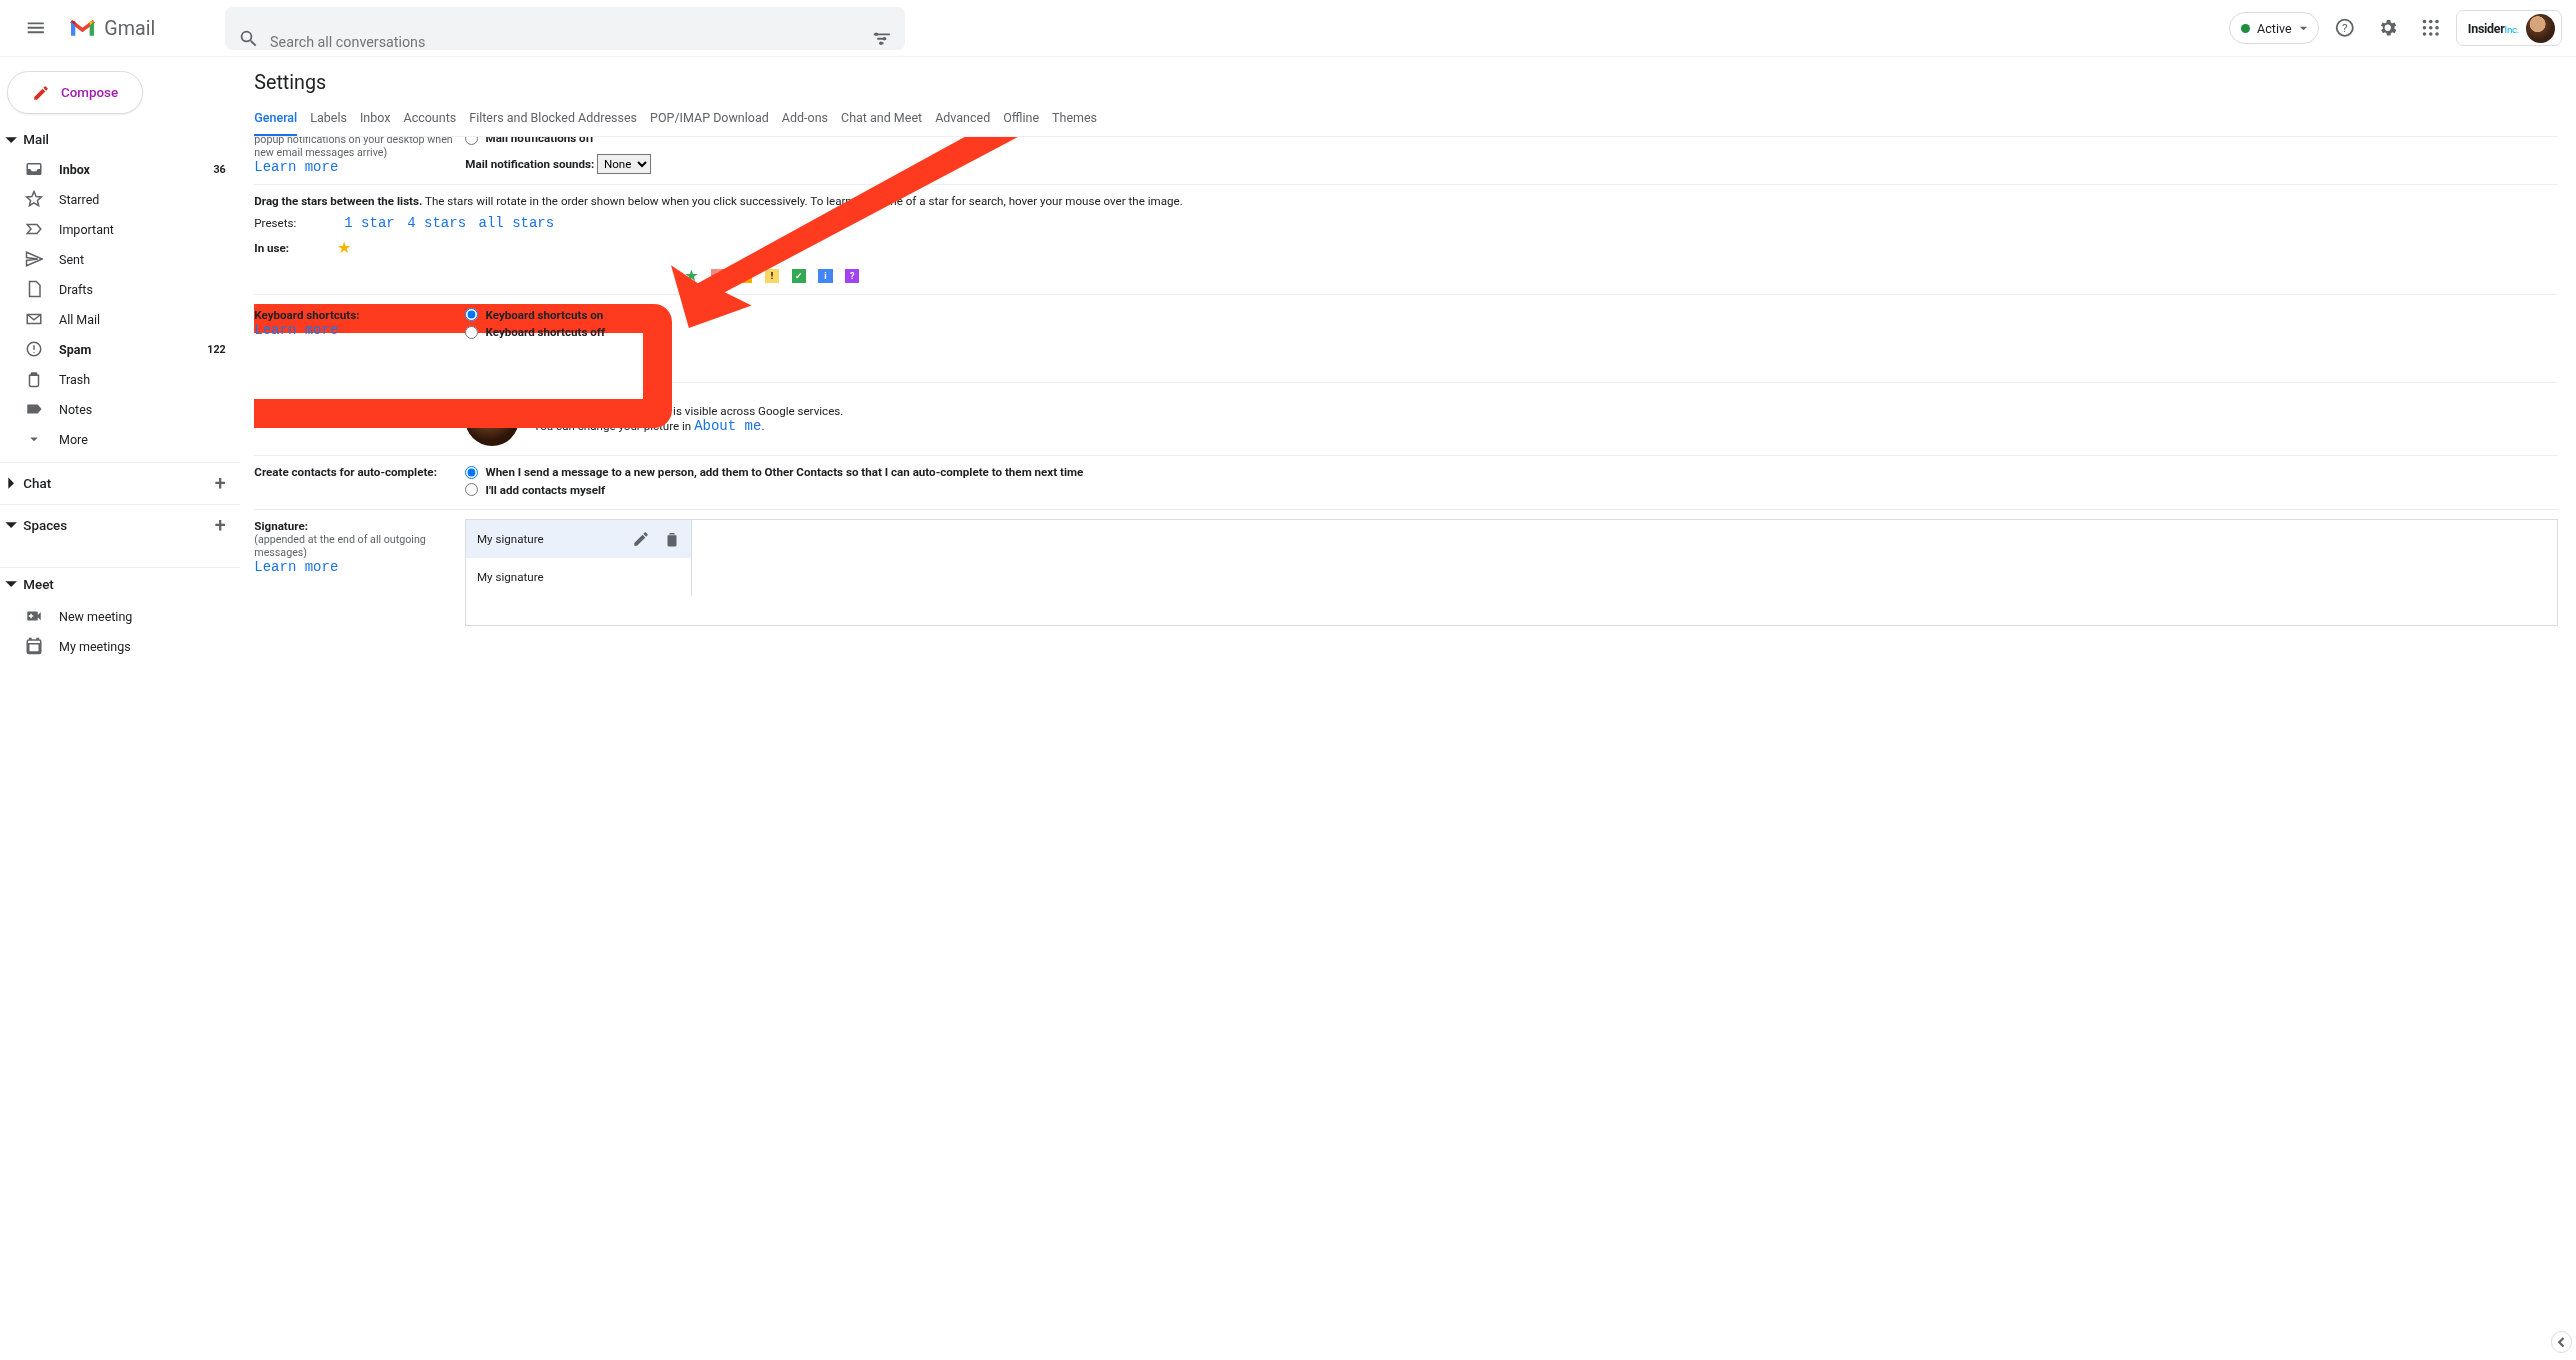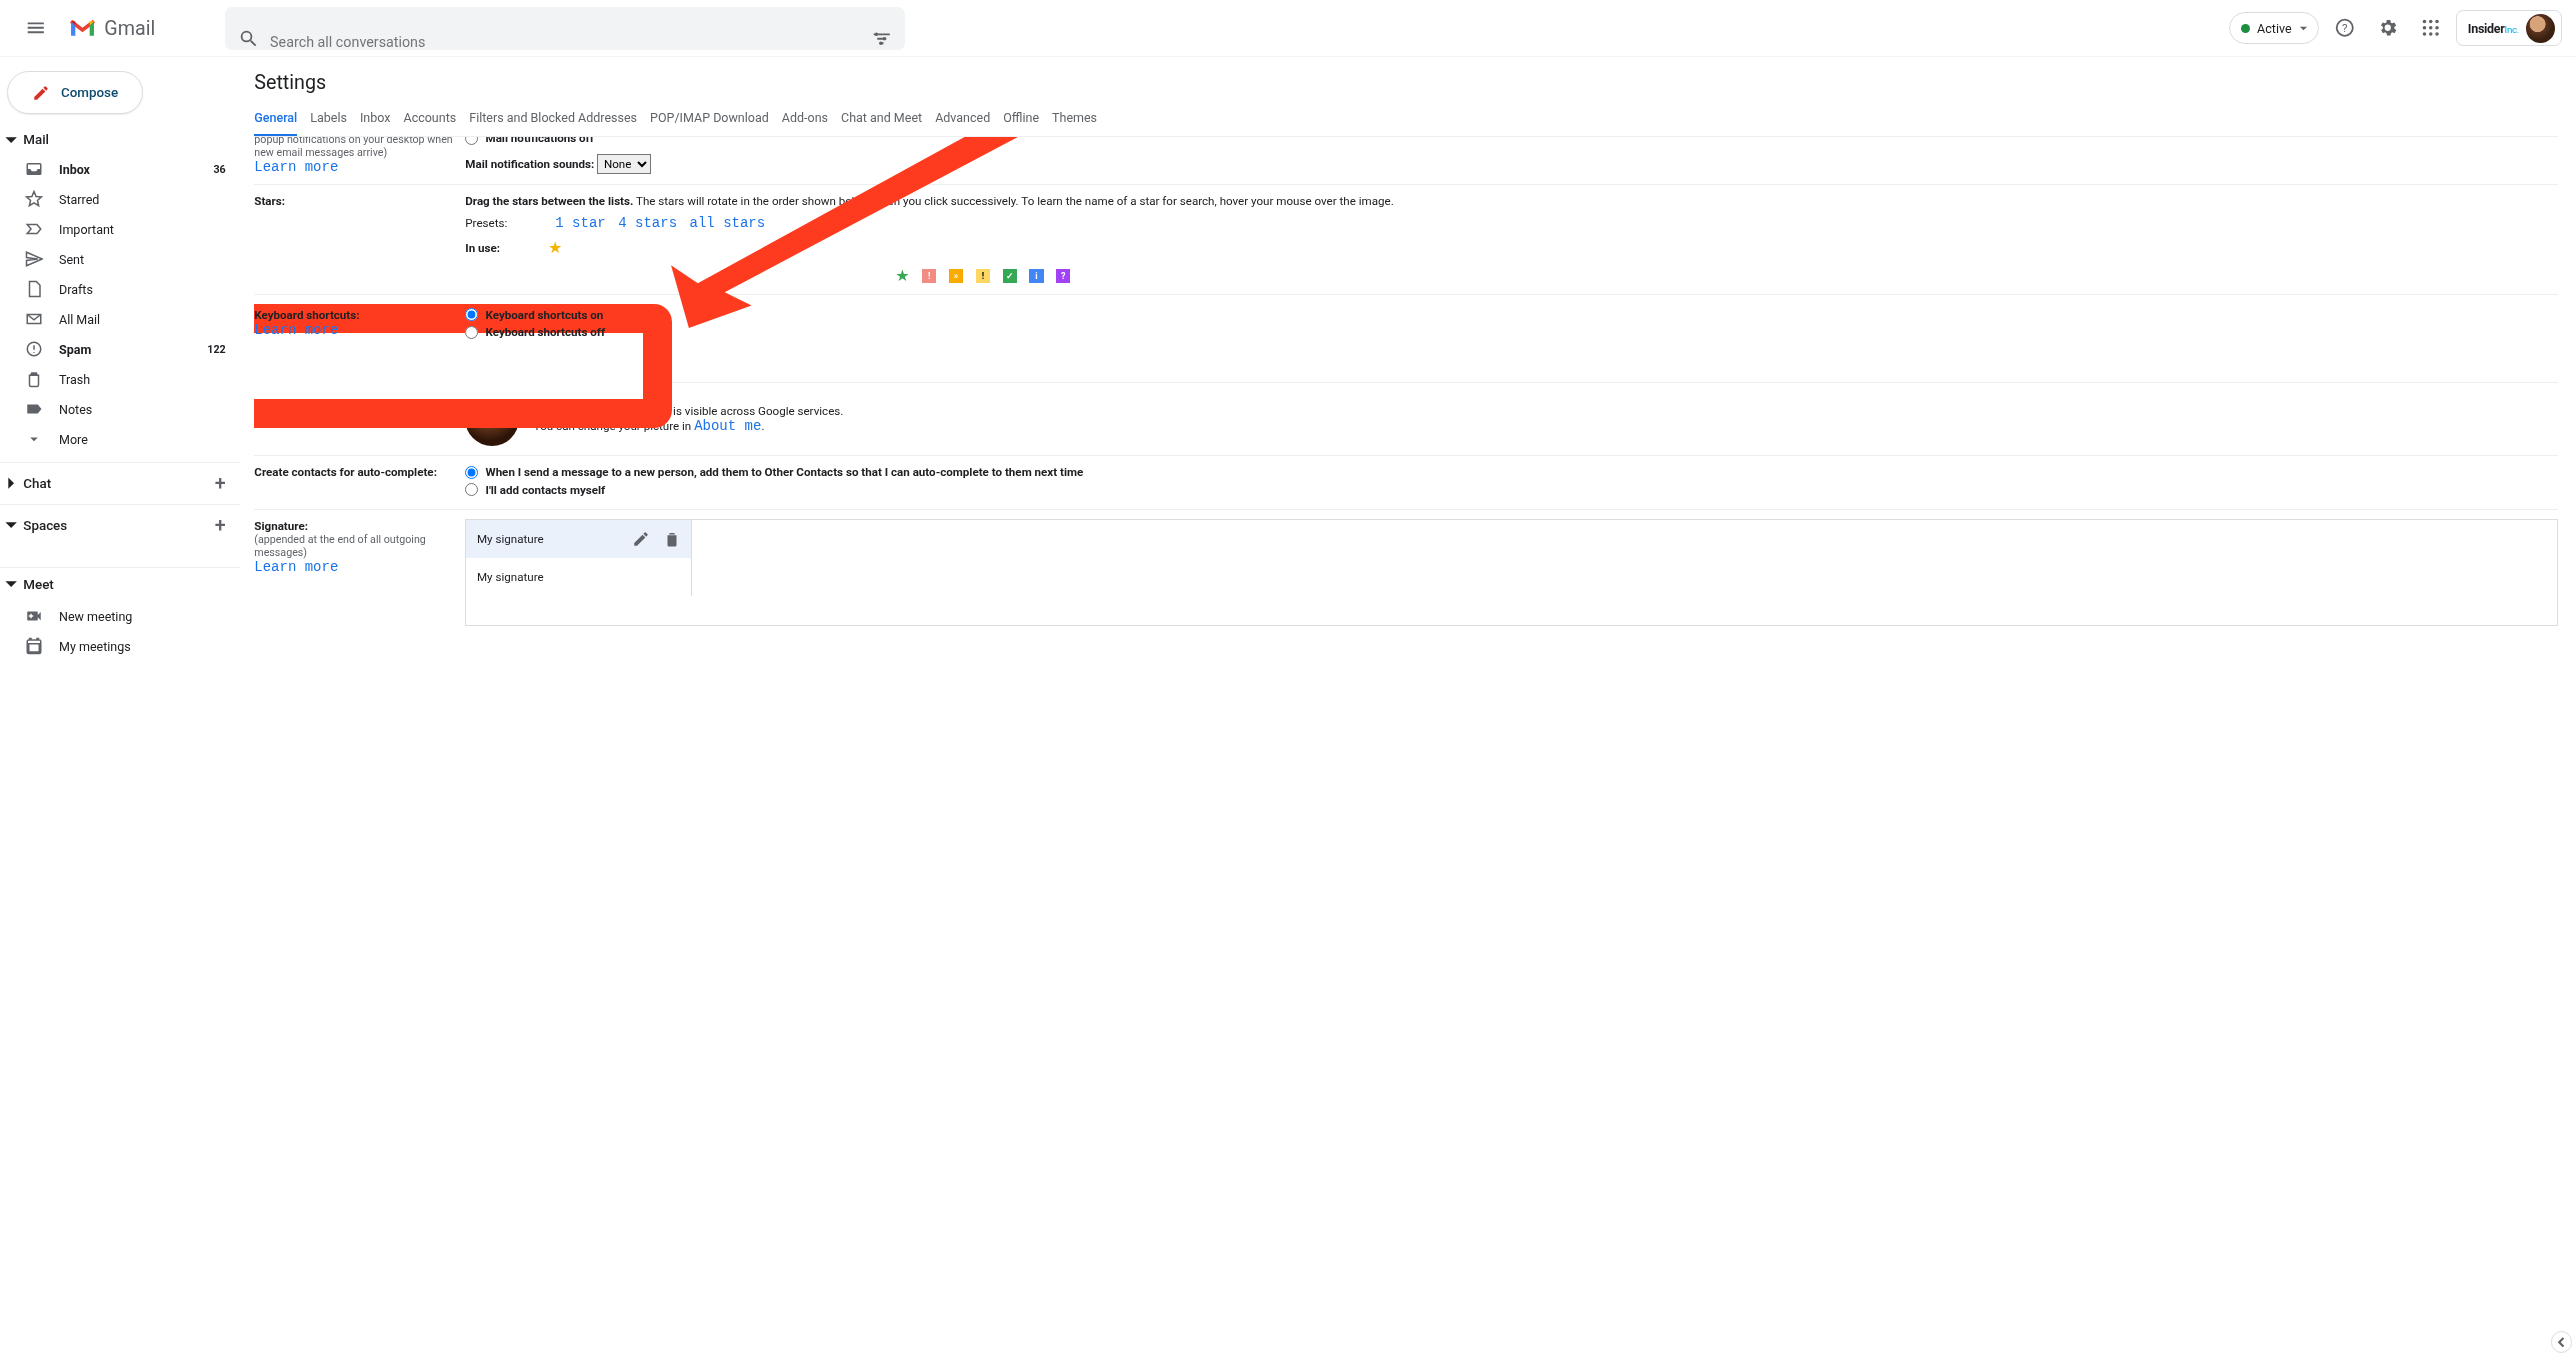--- a/index.html
+++ b/index.html
@@ -17,21 +17,21 @@
 .status-dot { width: 9px; height: 9px; background: #1e8e3e; border-radius: 50%; }
 .header-icon { width: 36px; height: 36px; display: flex; align-items: center; justify-content: center; border-radius: 50%; cursor: pointer; color: #5f6368; }
 .org-chip { height: 36px; border: 0.9px solid #dadce0; border-radius: 7.2px; display: flex; align-items: center; gap: 7.2px; padding: 0 5.4px 0 10.7px; }
 .org-name { font-weight: 700; letter-spacing: -0.3px; }
 .org-name .inc { color: #00aeef; font-weight: 400; font-size: 9.8px; }
 .avatar { width: 29px; height: 29px; border-radius: 50%; background: radial-gradient(circle at 40% 35%, #d7a37a 30%, #5a3420 32%, #3a2010 60%); }
 
 
 .body { display: flex; height: calc(100vh - 57px); }
 .sidebar { width: 240px; display: flex; flex-direction: column; padding-top: 7.2px; }
-.compose { margin: 7.2px 7.2px 14.3px 7.2px; width: 136px; height: 43px; border: 0.9px solid #dadce0; border-radius: 21.5px; display: flex; align-items: center; justify-content: center; gap: 10.7px; color: #0c4a6e; font-weight: 500; font-size: 13.4px; cursor: pointer; box-shadow: 0 0.9px 1.8px rgba(0,0,0,0.08); background: #fff; }
+.compose { margin: 7.2px 7.2px 14.3px 7.2px; width: 136px; height: 43px; border: 0.9px solid #dadce0; border-radius: 21.5px; display: flex; align-items: center; justify-content: center; gap: 10.7px; color: #a21caf; font-weight: 500; font-size: 13.4px; cursor: pointer; box-shadow: 0 0.9px 1.8px rgba(0,0,0,0.08); background: #fff; }
 .section-hdr { display: flex; align-items: center; gap: 5.4px; padding: 3.6px 7.2px 3.6px 3.6px; font-weight: 500; font-size: 13.4px; cursor: pointer; }
 .nav { list-style: none; padding: 3.6px 0; }
 .nav-item { height: 30px; display: flex; align-items: center; gap: 16px; padding: 0 14.3px 0 25px; border-radius: 0 14.3px 14.3px 0; cursor: pointer; font-size: 12.5px; color: #202124; }
 .nav-item .count { margin-left: auto; font-size: 10.7px; color: #5f6368; }
 .nav-item.bold { font-weight: 700; }
 .nav-item.bold .count { font-weight: 700; color: #202124; }
 .side-sep { border-top: 0.9px solid #eceff1; margin: 3.6px 0; }
 .section-row { display: flex; align-items: center; gap: 5.4px; padding: 5.4px 14.3px 5.4px 3.6px; font-weight: 500; font-size: 13.4px; cursor: pointer; }
 .section-row .plus { margin-left: auto; color: #5f6368; font-size: 19.7px; }
 .meet-list .nav-item { padding-left: 25px; }
@@ -308,21 +308,20 @@
           <div style="margin-top:9px">
             <b>Mail notification sounds:</b>
             <select class="select">
               <option>None</option>
             </select>
           </div>
         </div>
       </div>
 
       <div class="row">
-        <div class="row-label"><span class="lbl">Stars:</span></div>
         <div class="row-body">
           <div><b>Drag the stars between the lists.</b><span>  The stars will rotate in the order shown below when you click successively. To learn the name of a star for search, hover your mouse over the image.</span></div>
           <div class="stars-line">
             <span>Presets:</span>
             <span style="display:flex; gap:12.5px">
               <span class="learn">1 star</span>
               <span class="learn">4 stars</span>
               <span class="learn">all stars</span>
             </span>
           </div>

